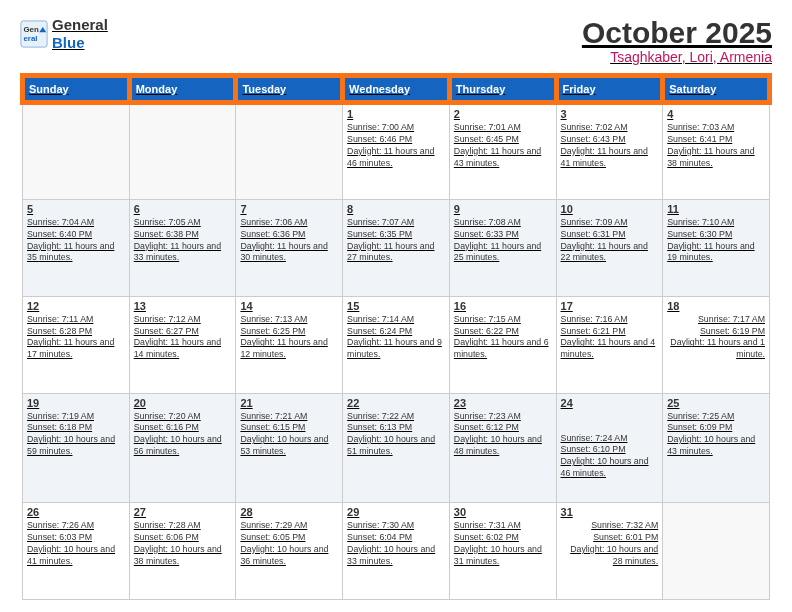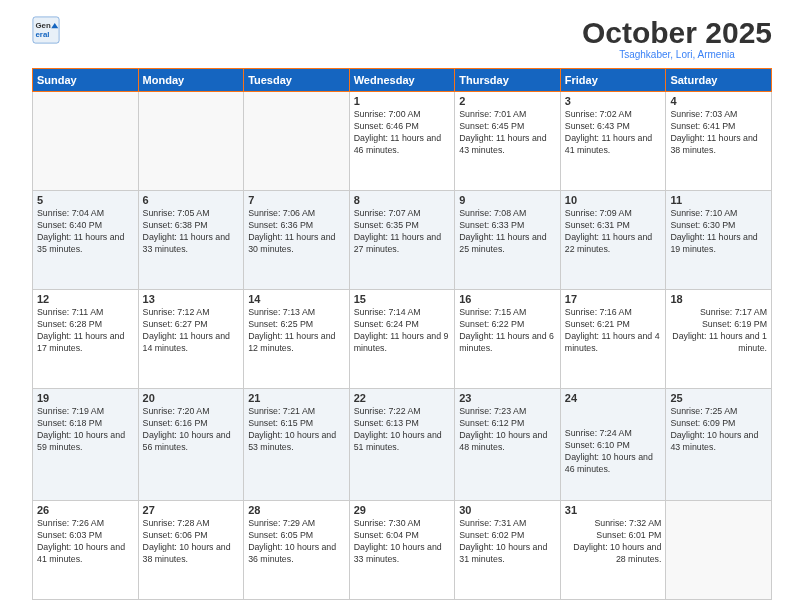--- a/index.html
+++ b/index.html
@@ -6,23 +6,24 @@
     body {
       font-family: Arial, sans-serif;
       background: #fff;
       width: 792px;
       height: 612px;
       overflow: hidden;
     }
     .page {
       width: 792px;
       height: 612px;
-      padding: 16px 20px 12px 32px;
+      padding: 16px 20px 12px 20px;
       display: flex;
       flex-direction: column;
+      text-decoration: underline;
     }
     .header {
       display: flex;
       justify-content: space-between;
       align-items: flex-start;
       margin-bottom: 8px;
     }
     .logo {
       display: flex;
       align-items: center;
@@ -35,46 +36,46 @@
       line-height: 1.2;
     }
     .logo-text span {
       color: #1565c0;
     }
     .logo-icon {
       width: 28px;
       height: 28px;
     }
     .title-block {
-      text-align: center;
+      text-align: right;
     }
     .calendar-title {
       font-size: 30px;
       font-weight: bold;
       color: #333;
       line-height: 1.1;
     }
     .calendar-subtitle {
-      font-size: 10px;
-      color: #3b82f6;
+      font-size: 14px;
+      color: #be185d;
     }
     .calendar-table {
       width: 100%;
       border-collapse: collapse;
       flex: 1;
       table-layout: fixed;
     }
     .calendar-table th {
       background-color: #1565c0;
       color: #fff;
       font-size: 11px;
       font-weight: bold;
       padding: 5px 4px;
       text-align: left;
-      border: 1px solid #f97316;
+      border: 5px solid #f97316;
     }
     .calendar-table td {
       border: 1px solid #ccc;
       vertical-align: top;
       padding: 3px 4px;
       font-size: 9.5px;
       color: #333;
       background: #fff;
       height: 80px;
     }
@@ -101,20 +102,24 @@
 
 <div class="page">
   <div class="header">
     <div class="logo">
       <svg class="logo-icon" viewBox="0 0 32 32">
         <rect x="1" y="1" width="30" height="30" rx="3" fill="#e8f0f8" stroke="#1565c0" stroke-width="0.5"></rect>
         <text x="4" y="14" font-size="9" font-weight="bold" fill="#333" font-family="Arial">Gen</text>
         <text x="4" y="24" font-size="9" font-weight="bold" fill="#1565c0" font-family="Arial">eral</text>
         <polygon points="26,8 30,14 22,14" fill="#1565c0"></polygon>
       </svg>
+      <div class="logo-text">
+        <div>General</div>
+        <div><span>Blue</span></div>
+      </div>
     </div>
     <div class="title-block">
       <div class="calendar-title">October 2025</div>
       <div class="calendar-subtitle">Tsaghkaber, Lori, Armenia</div>
     </div>
   </div>
 
   <table class="calendar-table">
     <thead>
       <tr>

